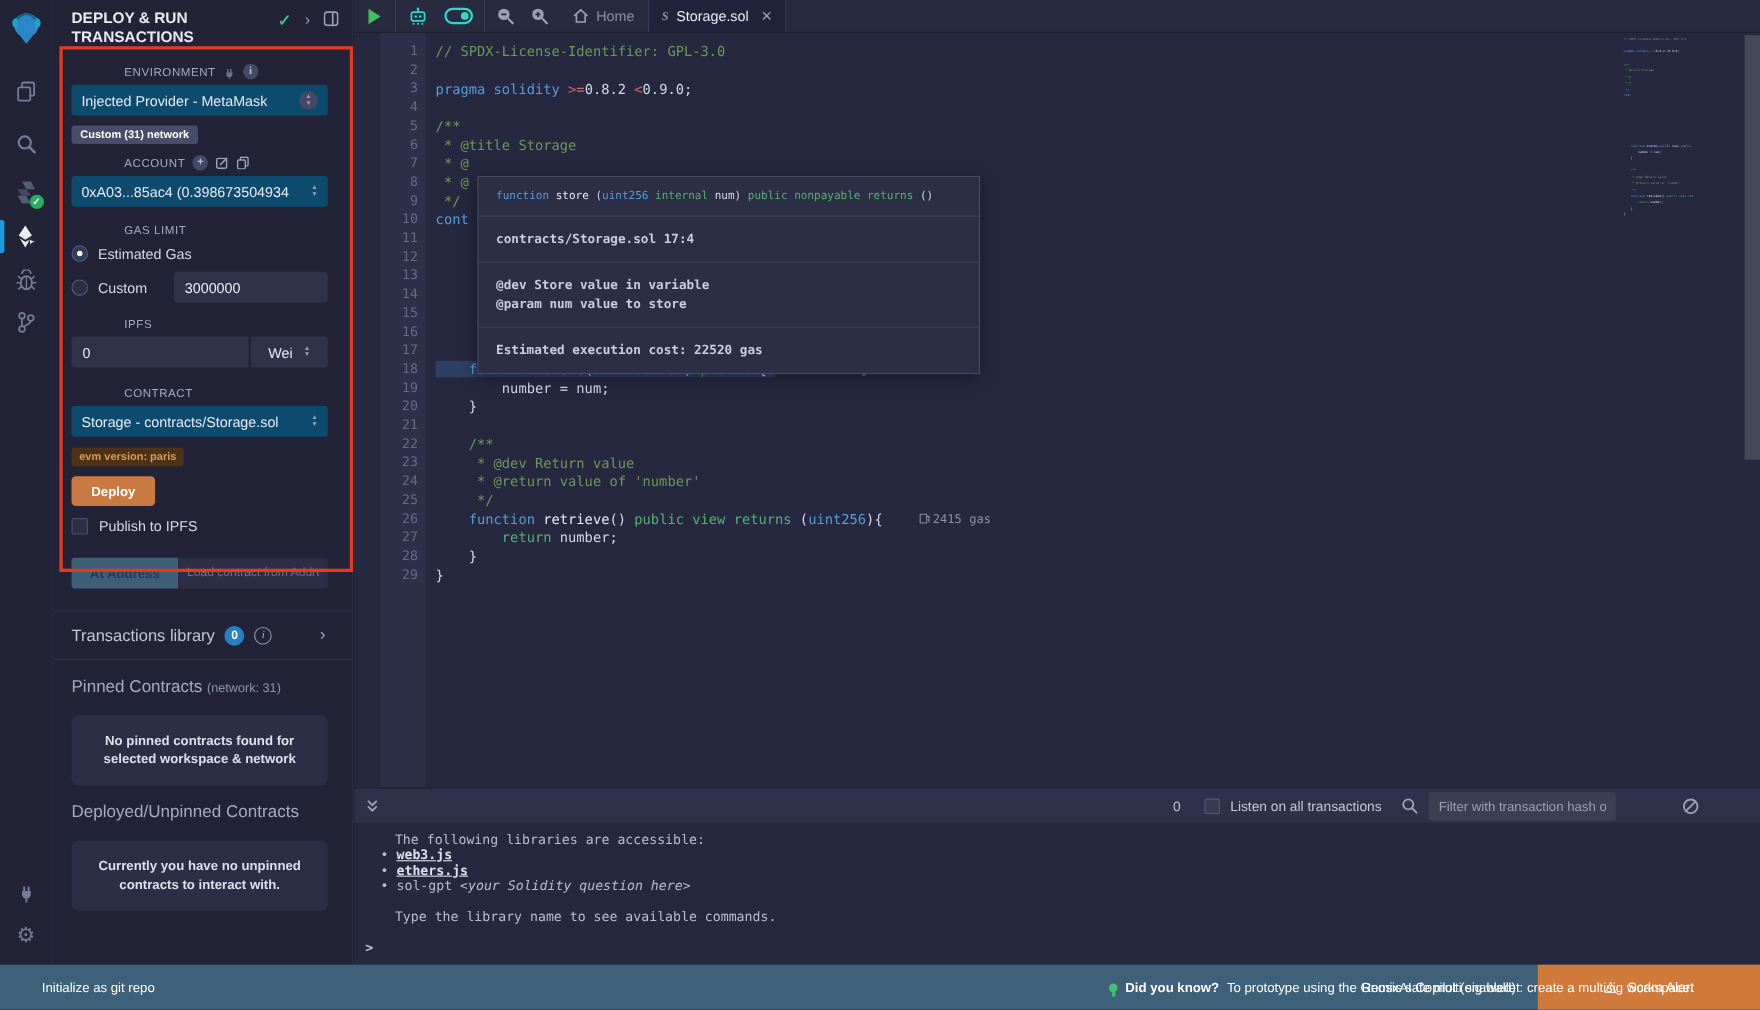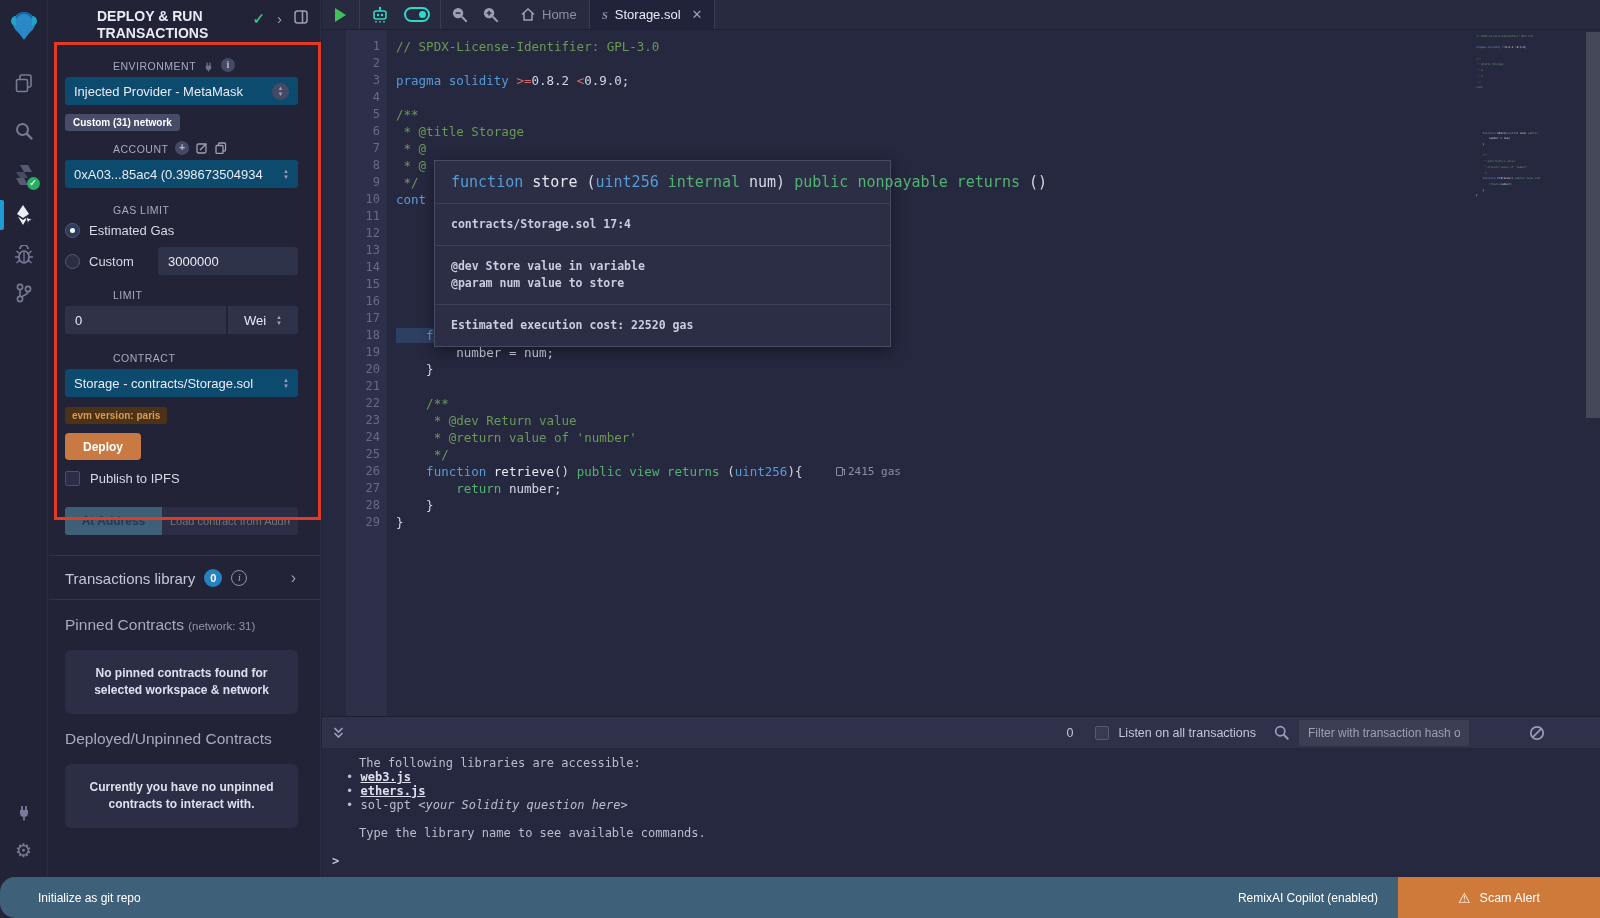--- a/index.html
+++ b/index.html
@@ -22,21 +22,21 @@
   .rail-logo { margin-top:6px; margin-bottom:18px; height:40px; }
   .badge-check { position:absolute; right:8px; bottom:4px; width:13px; height:13px; border-radius:50%;
                background:#27ae60; color:#fff; font-size:9px; line-height:13px; text-align:center; font-weight:bold;}
   .rail-bottom { margin-top:auto; }
   .gear-glyph { font-size:19px; color:#767c95; }
 
   
   #panel { position:absolute; left:49px; top:0; height:877px; width:272px; background:#222336;
            border-right:1px solid #2b2d45; overflow:hidden; }
   .panel-head { display:flex; padding:8px 12px 4px 16px; }
-  .panel-title { color:#e9ebf4; font-size:14px; font-weight:bold; line-height:17px; width:150px;margin-left:32px; }
+  .panel-title { color:#e9ebf4; font-size:14px; font-weight:bold; line-height:17px; width:150px; }
   .head-icons { margin-left:auto; display:flex; align-items:flex-start; gap:12px; padding-top:2px; }
   .check-glyph { color:#3db88a; font-size:15px; font-weight:bold; }
   .chev-glyph { color:#9aa0b8; font-size:15px; }
   .p-body { padding:12px 22px 0 16px; }
   .p-label { color:#a6abc2; font-size:10.5px; letter-spacing:.5px; display:flex; align-items:flex-end; gap:7px;padding-left:48px;}
   .dd { height:28px; background:#0c4a6e; border-radius:3px; display:flex; align-items:center;
         padding:0 9px; color:#e9ebf4; font-size:13px; margin-top:5px; cursor:pointer; }
   .dd .grow { flex:1; white-space:nowrap; overflow:hidden; }
   .updown { display:flex; flex-direction:column; align-items:center; color:#9aa0b8; line-height:5px; font-size:6px; gap:1px;}
   .updown-circle { width:17px; height:17px; border-radius:50%; background:#454a64; display:flex;
@@ -118,21 +118,21 @@
         font-family:"DejaVu Sans Mono",monospace; font-size:3px; }
   .mml { height:5.7px; line-height:5.7px; white-space:pre; transform:scale(.9); transform-origin:0 0;}
   #editor-scrollbar { position:absolute; right:0; top:2px; width:14px; height:386px; background:#4a4d5d; opacity:.85;}
 
   
   #tooltip { position:absolute; left:112px; top:130px; width:457px; background:#2b2e45;
         border:1px solid #474b66; z-index:30; box-shadow:0 4px 14px rgba(0,0,0,.45);
         font-family:"DejaVu Sans Mono",monospace; }
   .tt-sec { padding:12px 16px; border-bottom:1px solid #3b3f5a; }
   .tt-sec:last-child { border-bottom:none; }
-  #tooltip-signature { font-size:15px; white-space:pre; }
+  #tooltip-signature { font-size:10px; white-space:pre; }
   .tt-small { font-size:11.5px; font-weight:bold; color:#c9cde0; line-height:17px; }
 
   
   #terminal { position:absolute; left:0; right:0; top:716px; height:161px; background:#262840; }
   #term-bar { height:32px; background:#2e3149; border-top:1px solid #1e2032; display:flex; align-items:center;
         padding:0 55px 0 10px; gap:0; }
   .term-count { color:#c3c7da; font-size:12.5px; margin-left:auto; }
   .term-chk { width:14px; height:14px; border:1px solid #565a72; background:#383b50; border-radius:2px; margin-left:22px;}
   .term-label { color:#c3c7da; font-size:12.5px; margin-left:9px; }
   .filter-input { margin-left:10px; width:170px; height:26px; background:#3c3f54; border:none; border-radius:2px;
@@ -143,21 +143,21 @@
   .t-text { padding-left:27px; }
   .t-bullet { padding-left:14px; }
   .t-bullet::before { content:"• "; color:#b9bdce; }
   .t-link { color:#dde0ec; text-decoration:underline; font-weight:bold; cursor:pointer;}
   .t-italic { font-style:italic; }
   .t-blank { height:14px; }
   .t-prompt { color:#c3c7da; font-weight:bold; margin-top:0; }
 
   
   #statusbar { position:absolute; left:0; right:0; bottom:0; height:41px; background:#3e6078;
-        display:flex; align-items:center; color:#fff; font-size:12px; z-index:10;border-radius:15px;}
+        display:flex; align-items:center; color:#fff; font-size:12px; z-index:10;}
   .sb-left { padding-left:38px; }
   .sb-tip { position:absolute; left:1008px; display:flex; align-items:center; gap:7px; }
   .bulb { width:8px; height:8px; border-radius:50%; background:#3fbf77; position:relative;}
   .bulb::after { content:""; position:absolute; left:2.5px; top:8px; width:3px; height:4px; background:#3fbf77;}
   .sb-right { margin-left:auto; display:flex; align-items:center; height:100%; }
   .copilot { padding-right:20px; }
   .scam-btn { height:100%; width:202px; background:#cf7a3a; display:flex; align-items:center;
         justify-content:center; gap:9px; font-size:12.5px; color:#fff; cursor:pointer;}
   .warn-glyph { font-size:14px; }
 </style>
@@ -296,21 +296,21 @@
     <div class="radio-row">
       <span class="radio sel"></span>
       <span>Estimated Gas</span>
     </div>
     <div class="radio-row" style="margin-top:9px">
       <span class="radio"></span>
       <span>Custom</span>
       <input class="gas-input" value="3000000" style="">
     </div>
 
-    <div class="p-label mt14">LIMIT</div>
+    <div class="p-label mt14">IPFS</div>
     <div class="val-row">
       <input class="val-input" value="0" style="">
       <span class="unit-box">
         <span>Wei</span>
         <span class="updown">
             <span>▲</span>
             <span>▼</span>
           </span>
       </span>
     </div>
@@ -540,20 +540,25 @@
         <div class="t-blank"></div>
         <div class="t-text">Type the library name to see available commands.</div>
         <div class="t-blank"></div>
         <div class="t-prompt">&gt;</div>
       </div>
   </div>
 </div>
 
 <div id="statusbar">
   <span class="sb-left">Initialize as git repo</span>
+  <span class="sb-tip">
+    <span class="bulb"></span>
+    <b>Did you know?</b>
+    <span>To prototype using the Gnosis safe multi sig wallet: create a multisig workspace.</span>
+  </span>
   <span class="sb-right">
     <span class="copilot">RemixAI Copilot (enabled)</span>
     <span class="scam-btn">
       <span class="warn-glyph">⚠</span>
       <span>Scam Alert</span>
     </span>
   </span>
 </div>
 
 </body></html>

